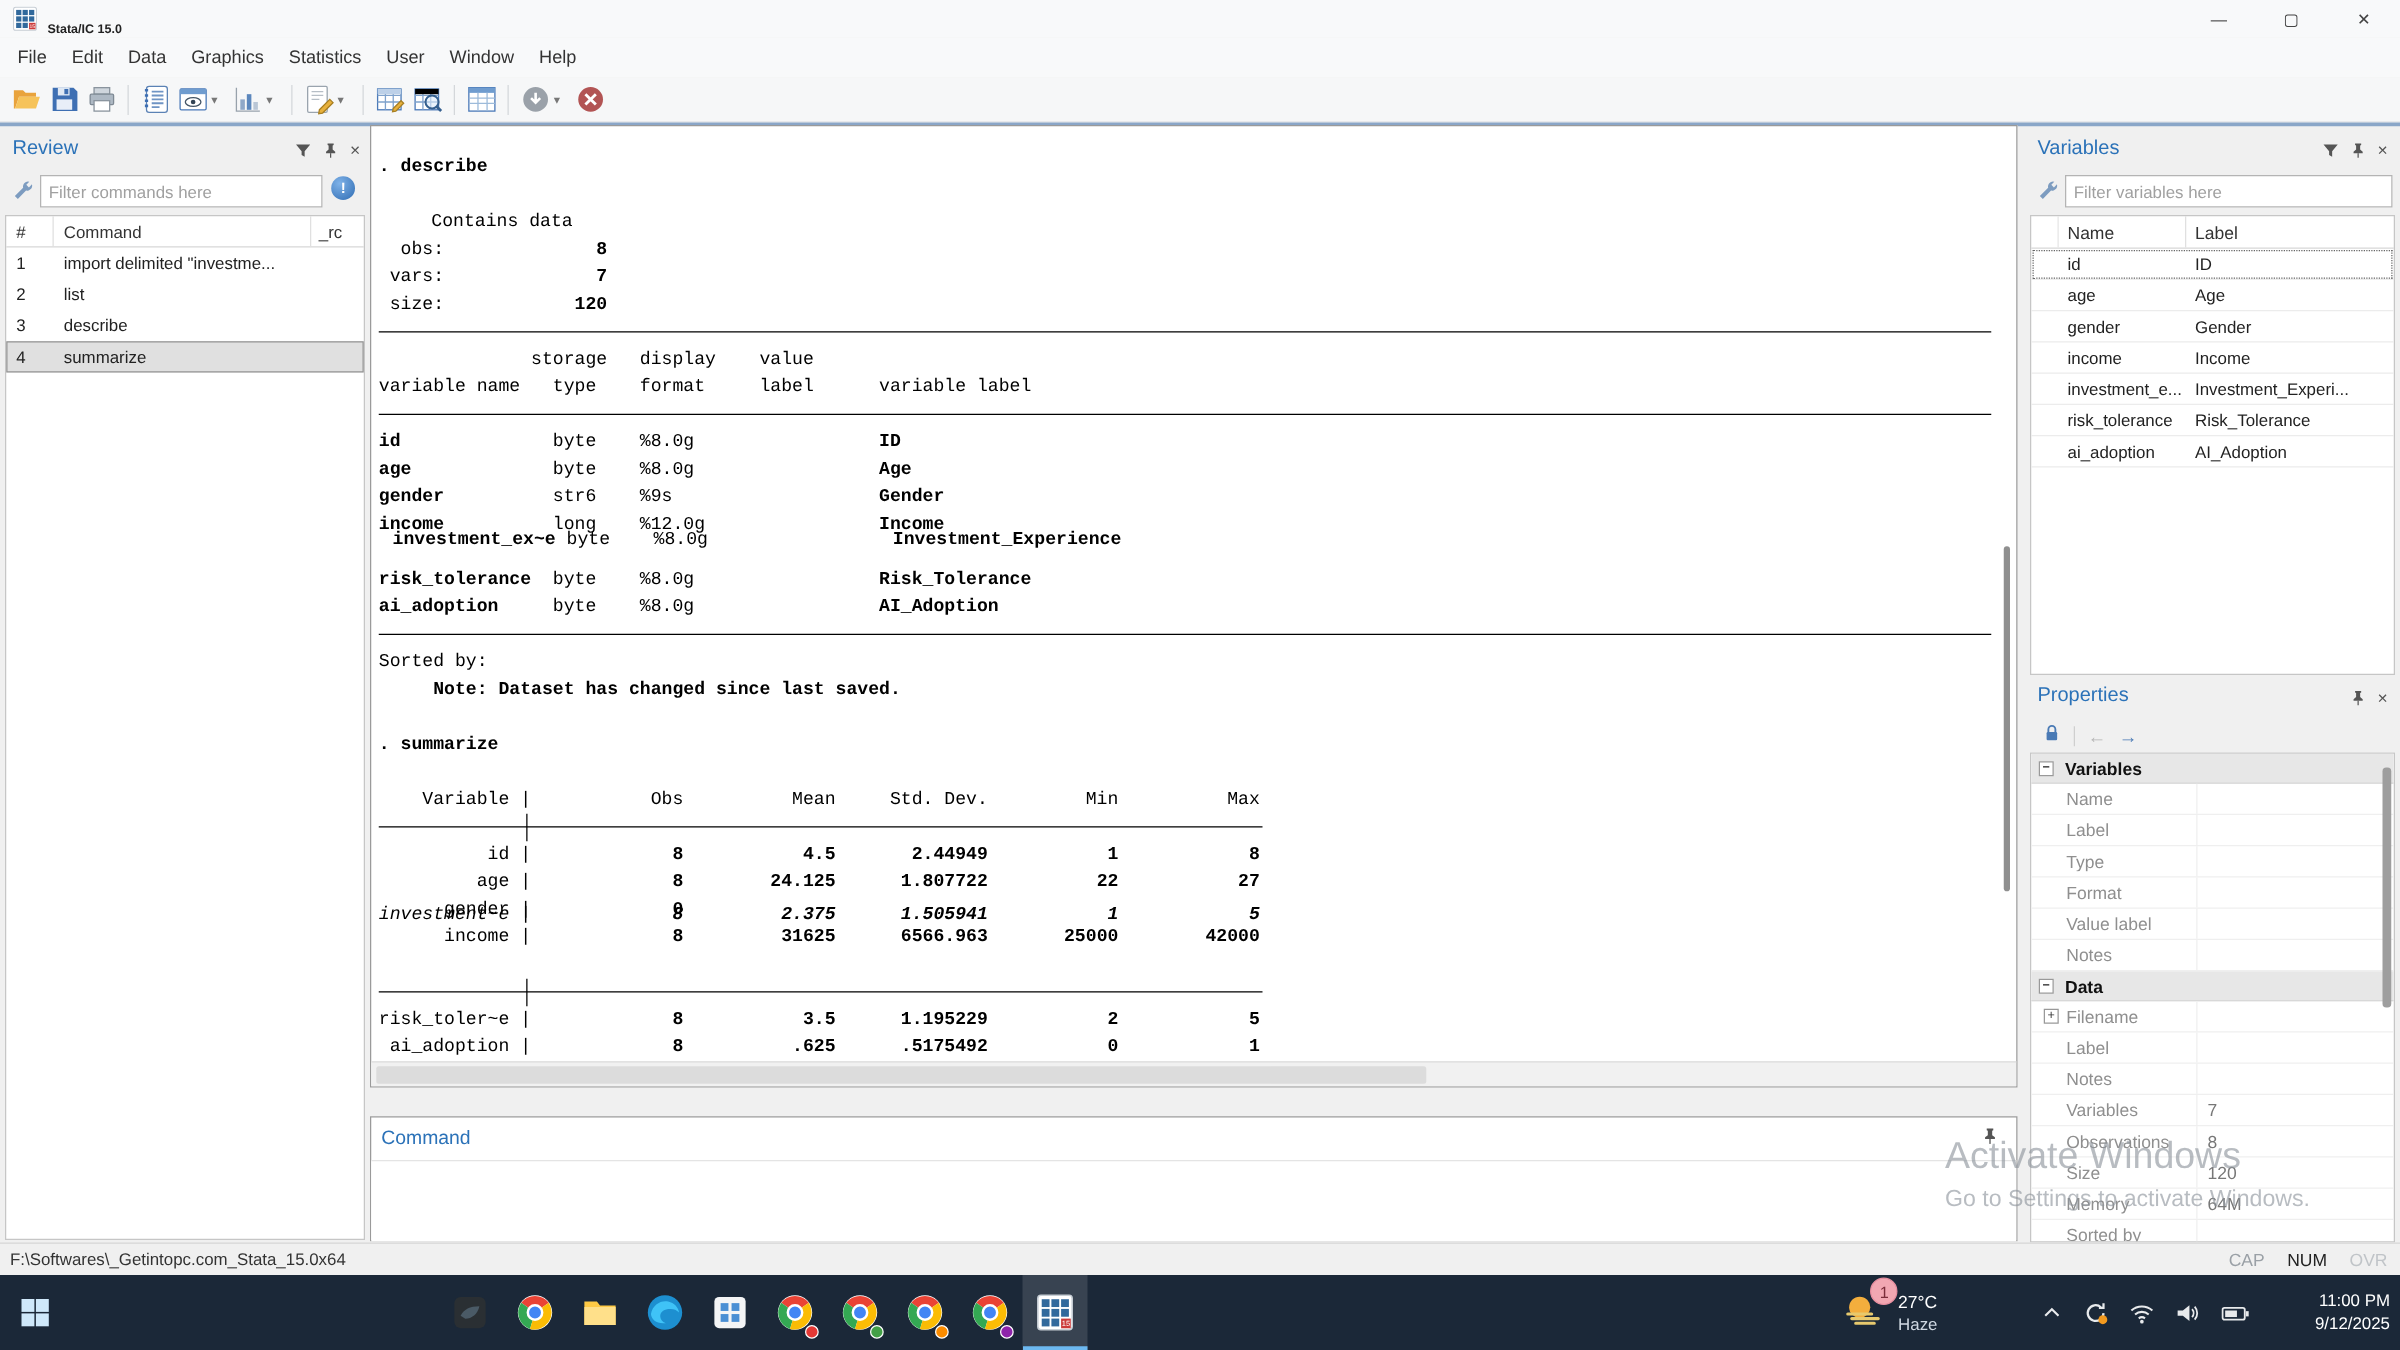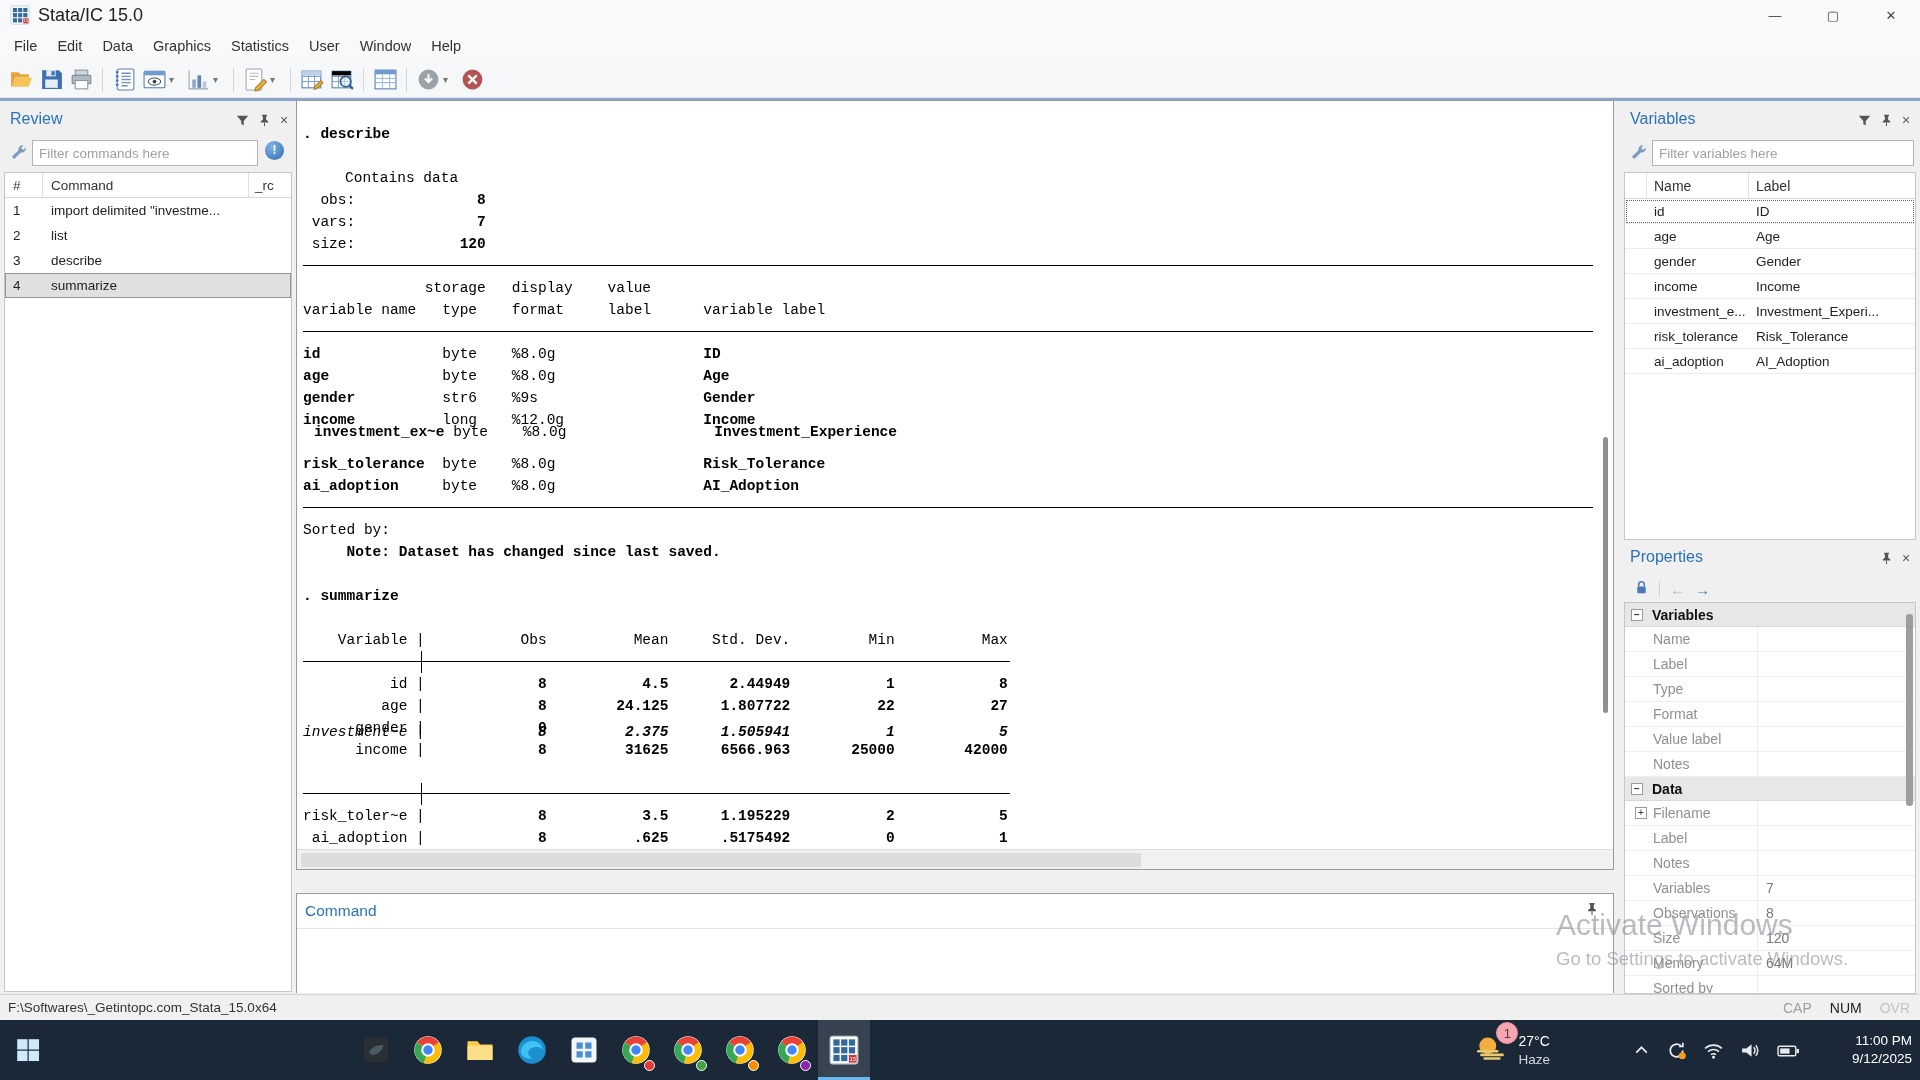--- a/index.html
+++ b/index.html
@@ -2,21 +2,21 @@
 <html><head>
 <meta charset="utf-8">
 <style>
   * { margin:0; padding:0; box-sizing:border-box; }
   body { font-family:"Liberation Sans", sans-serif; background:#fff; }
   .screen { position:relative; width:1920px; height:1080px; overflow:hidden; background:#f0f0f0; }
 
   
   .titlebar { position:absolute; left:0; top:0; width:1920px; height:30px; background:#f8f9fa; }
   .app-icon { position:absolute; left:10px; top:5px; width:20px; height:20px; }
-  .title-text { position:absolute; left:38px; top:5px; font-size:18px; color:#222; }
+  .title-text { position:absolute; left:38px; top:18px; font-size:10px; color:#222;font-weight:bold; }
   .wbtns { position:absolute; right:0; top:0; height:30px; display:flex; }
   .wbtn { width:58px; height:30px; display:flex; align-items:center; justify-content:center; color:#444; font-size:13px; }
 
   
   .menubar { position:absolute; left:0; top:30px; width:1920px; height:32px; background:#f8f9fa; display:flex; align-items:center; padding-left:4px; }
   .menu-item { padding:0 10px; font-size:14.5px; color:#333; height:32px; line-height:32px; }
 
   
   .toolbar { position:absolute; left:0; top:62px; width:1920px; height:36px; background:#f6f7f8; border-bottom:1px solid #e2e4e6; display:flex; align-items:center; padding-left:6px; }
   .tbtn { width:30px; height:30px; display:flex; align-items:center; justify-content:center; border-radius:3px; }

